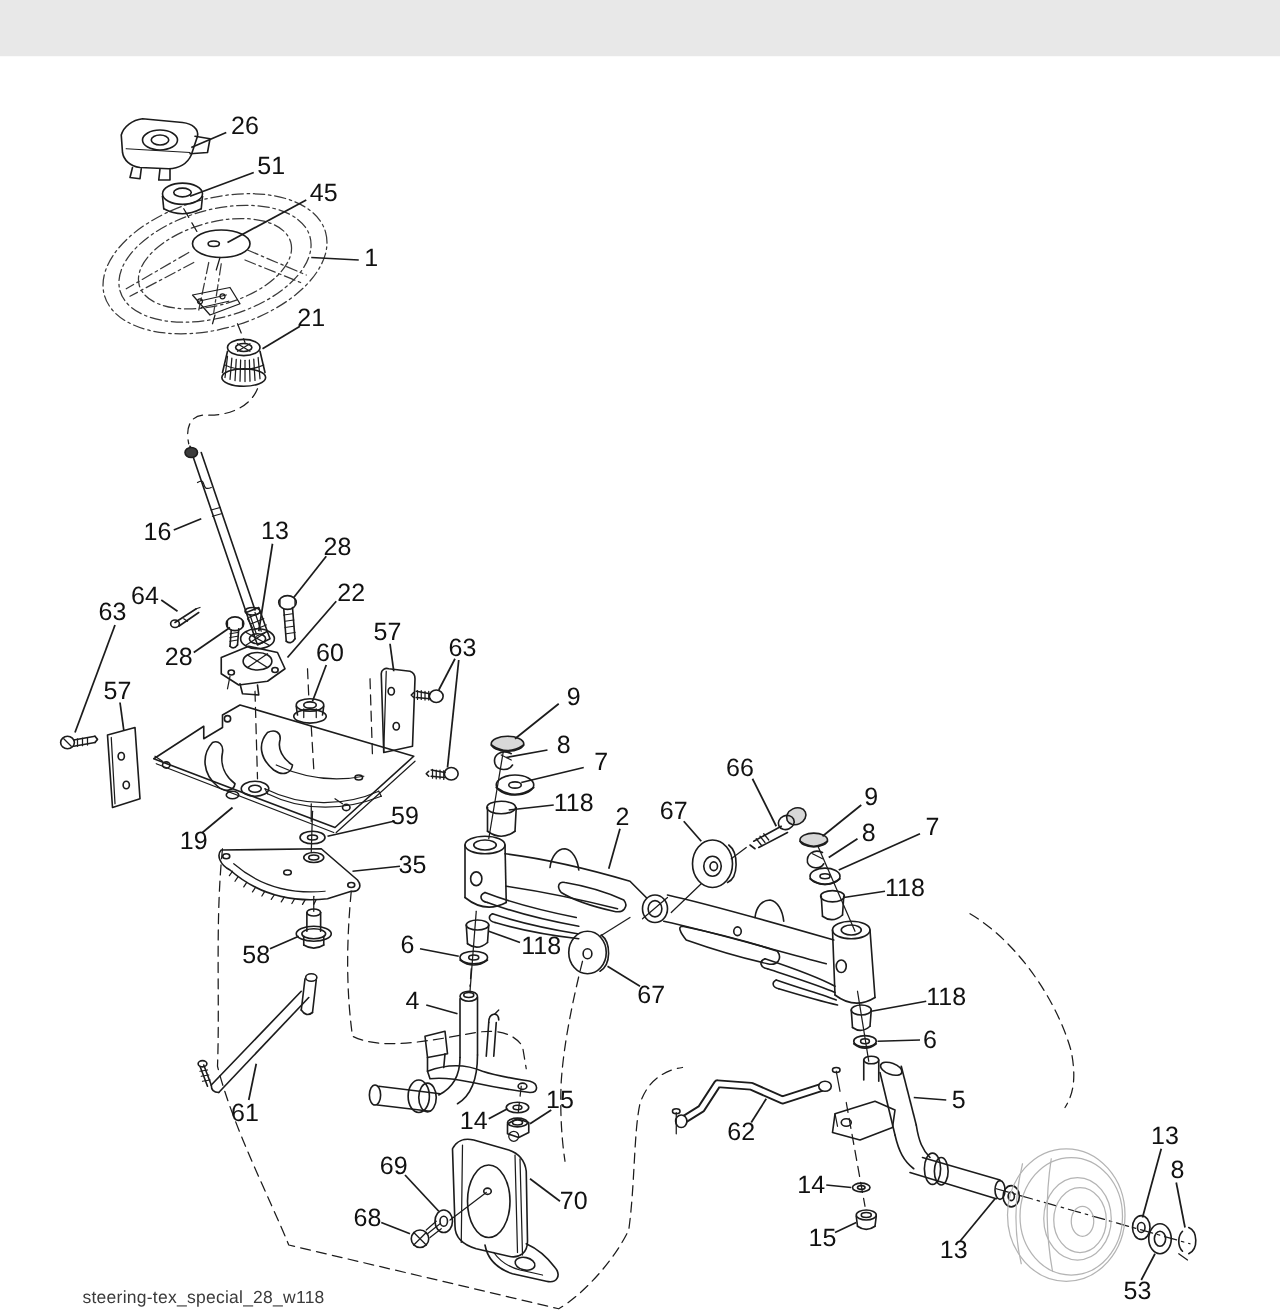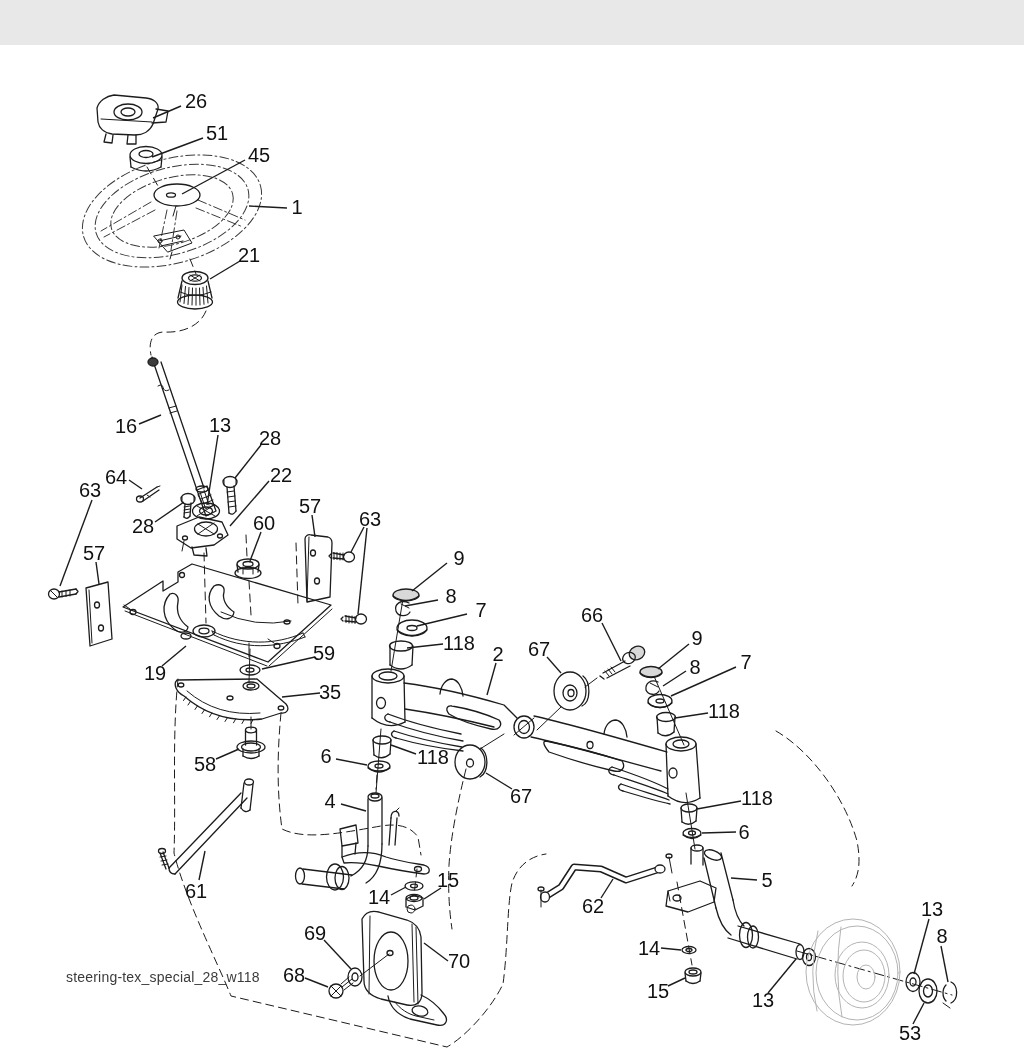--- a/index.html
+++ b/index.html
@@ -19,21 +19,21 @@
   .dash{stroke-dasharray:8 5;}
   .dashdot{stroke-dasharray:10 4 2 4;}
   .phantom{stroke:#3a3a3a;stroke-width:1;stroke-dasharray:9 3 2 3;}
   .gray{stroke:var(--soft);}
   .fillgray{fill:var(--fill);}
   .fillwhite{fill:#ffffff;}
   .filldark{fill:#3c3c3c;stroke:var(--ink);}
   .part-label{font:20px "Liberation Sans", sans-serif;fill:#111;text-anchor:middle;}
   .leader{stroke:var(--ink);stroke-width:1.4;}
   #caption{
-    position:absolute;left:66px;top:924px;font-size:14px;color:#3b3b3b;letter-spacing:.2px;
+    position:absolute;left:66px;top:984px;font-size:14px;color:#3b3b3b;letter-spacing:.2px;
   }
 </style>
 </head>
 <body>
 
 <div id="stage">
 <svg width="1024" height="1048" viewBox="0 0 1024 1048">
 
   <g class="ln thin dash">
     <path d="M178,634 C172,692 176,754 174,808 C186,856 216,914 231,951 L447,1002 C466,991 491,964 503,939 C508,903 507,860 512,838 C518,819 532,811 546,809"></path>

